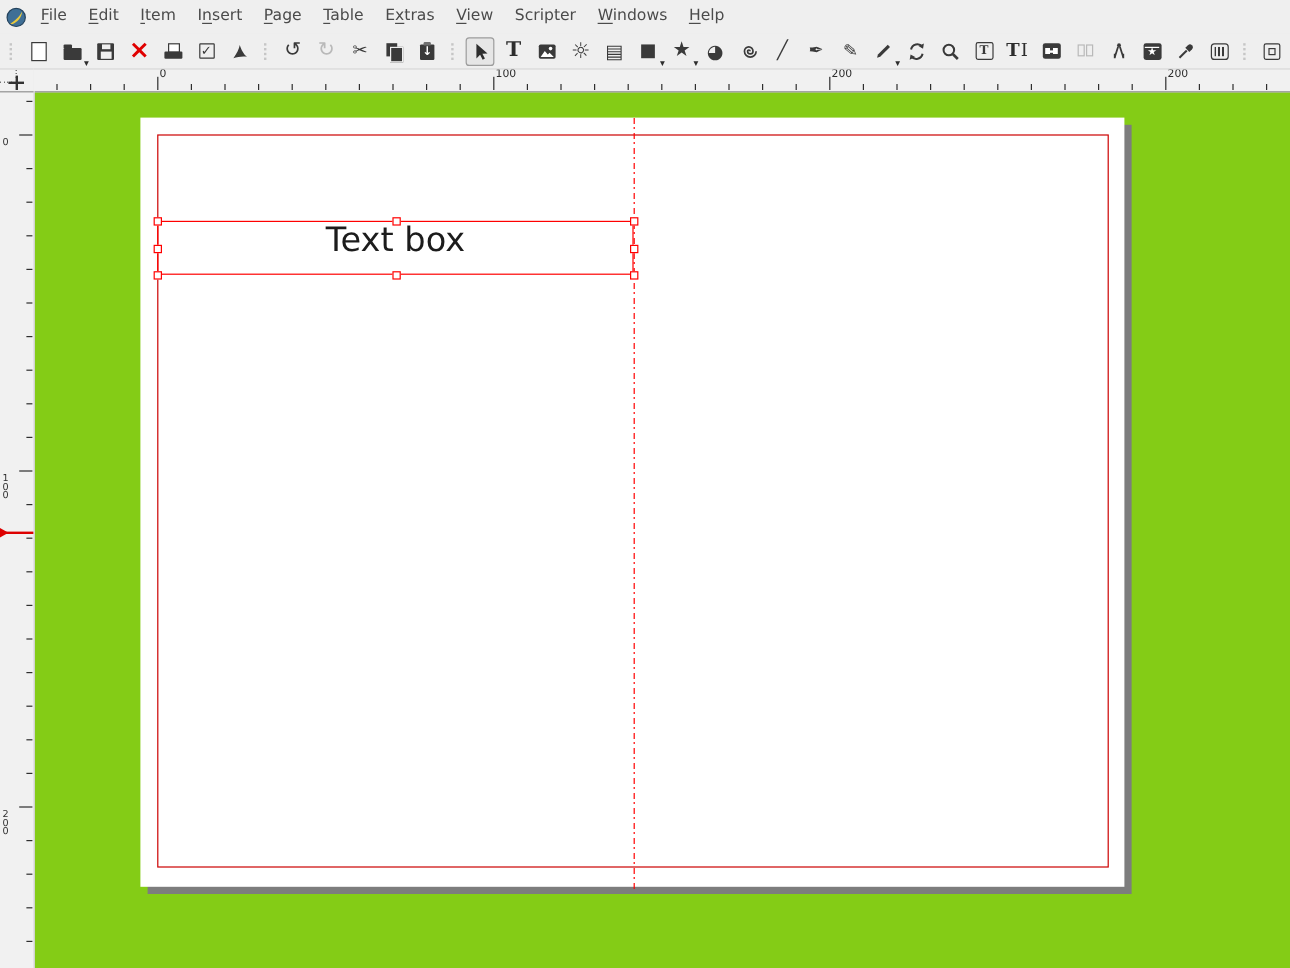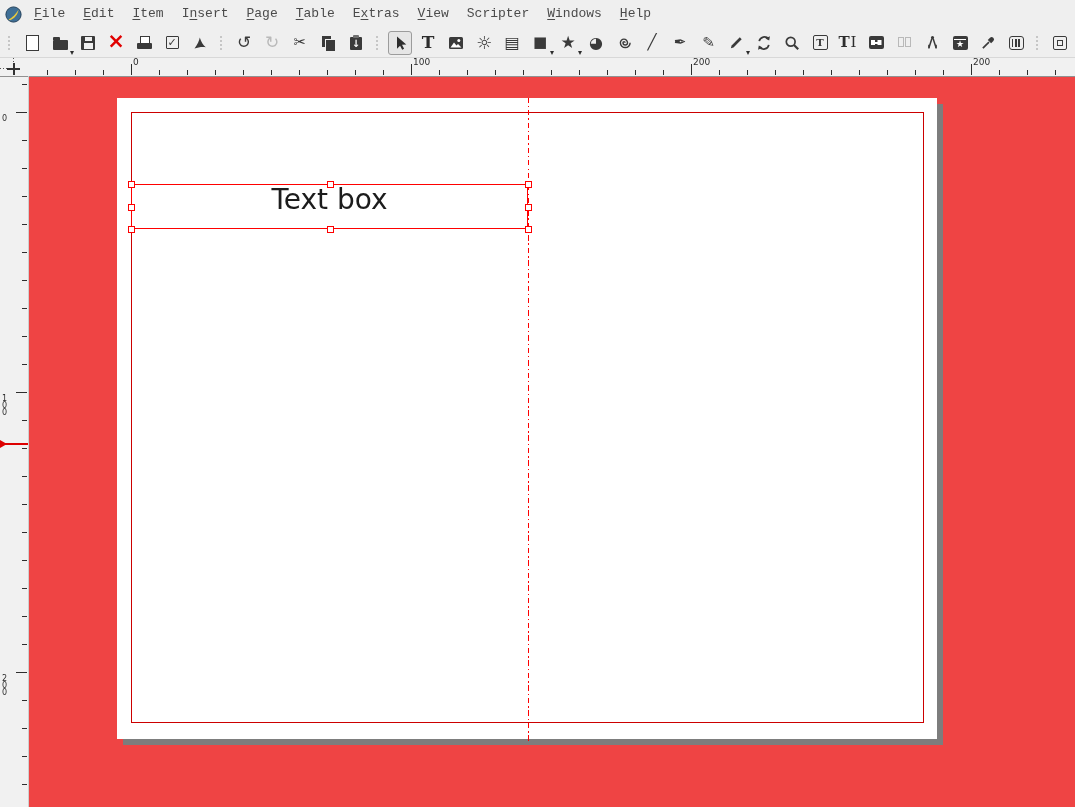--- a/index.html
+++ b/index.html
@@ -80,41 +80,41 @@
   .v-ruler{position:absolute;top:76px;left:0;bottom:0;width:28px;background:#f1f1f1;
            border-right:1px solid #cfcfcf;overflow:hidden;z-index:5;}
   .v-ruler .tick{position:absolute;right:1px;height:1px;background:#2e2e2e;width:5px;}
   .v-ruler .tick.major{width:11px;}
   .v-ruler .tick-label{position:absolute;left:2px;font-size:8px;line-height:7px;color:#2e2e2e;white-space:pre-line;}
   .v-marker-line{position:absolute;left:0;right:0;height:2px;background:#dd0000;}
   .v-marker-arrow{position:absolute;left:0;width:0;height:0;border-left:7px solid #dd0000;
                   border-top:4px solid transparent;border-bottom:4px solid transparent;}
 
   
-  .canvas{position:absolute;left:28px;top:76px;right:0;bottom:0;background:#ef4444;overflow:hidden;}
+  .canvas{position:absolute;left:28px;top:76px;right:0;bottom:0;background:#84cc16;overflow:hidden;}
   .page{position:absolute;background:#ffffff;box-shadow:6px 6px 0 0 #7d7d7d;}
   .margin-border{position:absolute;border:1px solid #cc0000;box-sizing:border-box;}
   .guide{position:absolute;width:1px;
          background:repeating-linear-gradient(180deg,#ff0000 0px,#ff0000 5px,transparent 5px,transparent 8px,
                     #ff0000 8px,#ff0000 9.5px,transparent 9.5px,transparent 12.5px);}
   .text-frame{position:absolute;border:1px solid #ff0000;box-sizing:border-box;}
   .tf-text{display:block;text-align:center;font-size:28px;line-height:1.05;color:#1c1c1c;margin-top:0;}
   .handle{position:absolute;width:5px;height:5px;background:#ffffff;border:1px solid #ff0000;}
 </style>
 </head>
 <body>
 
 <div class="menu-bar">
   <span class="logo">
     <svg width="17" height="17" viewBox="0 0 17 17">
       <circle cx="8.5" cy="8.5" r="7.6" fill="#3f6f96" stroke="#24425c" stroke-width="1"></circle>
       <path d="M3.5 13.5 C7 12 11 8 13.5 3.5 C13 8.5 9.5 12.5 5 14.2 Z" fill="#e8c93e"></path>
     </svg>
   </span>
-  <div id="menu-items" style="display:flex;font-family:Liberation Mono, monospace;">
+  <div id="menu-items" style="display:flex;">
       <div class="menu-item"><u>F</u>ile</div>
       <div class="menu-item"><u>E</u>dit</div>
       <div class="menu-item"><u>I</u>tem</div>
       <div class="menu-item">I<u>n</u>sert</div>
       <div class="menu-item"><u>P</u>age</div>
       <div class="menu-item"><u>T</u>able</div>
       <div class="menu-item">E<u>x</u>tras</div>
       <div class="menu-item"><u>V</u>iew</div>
       <div class="menu-item">Scripter</div>
       <div class="menu-item"><u>W</u>indows</div>

